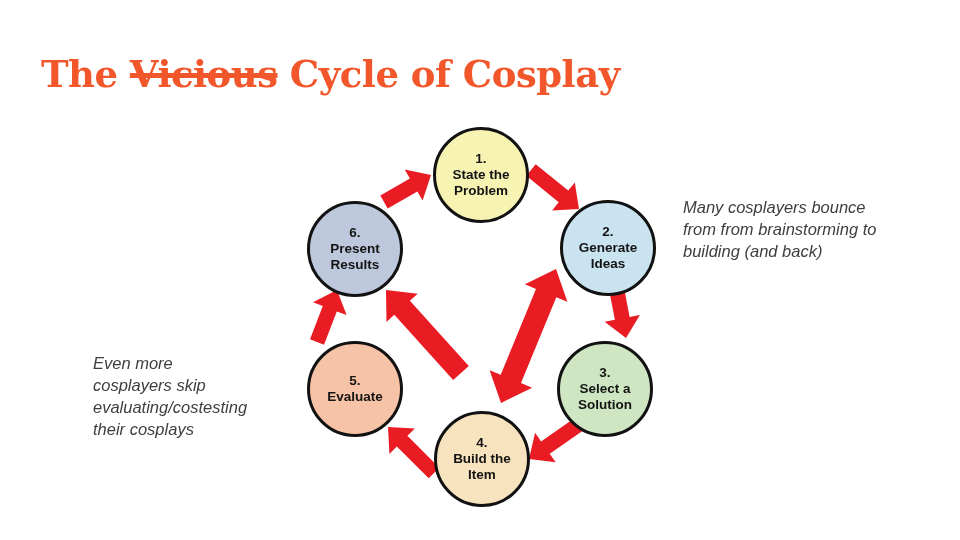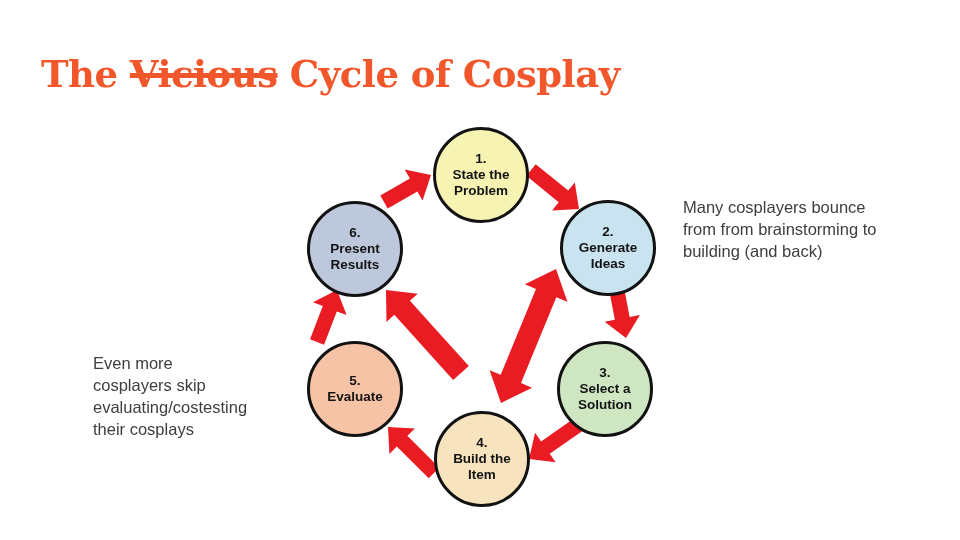--- a/index.html
+++ b/index.html
@@ -24,20 +24,21 @@
   .strike{
     text-decoration:line-through;
     text-decoration-thickness:5px;
   }
   .note{
     position:absolute;
     color:#3e3e3e;
     font-size:16.5px;
     line-height:22px;
     white-space:pre-line;
+    font-style:italic;
   }
   .note-right{left:683px;top:196px;width:250px;}
   .note-left{left:93px;top:352px;width:220px;}
   .arrows-layer{position:absolute;left:0;top:0;}
   .circle{
     position:absolute;
     border:3px solid #121212;
     border-radius:50%;
     box-sizing:border-box;
     display:flex;

